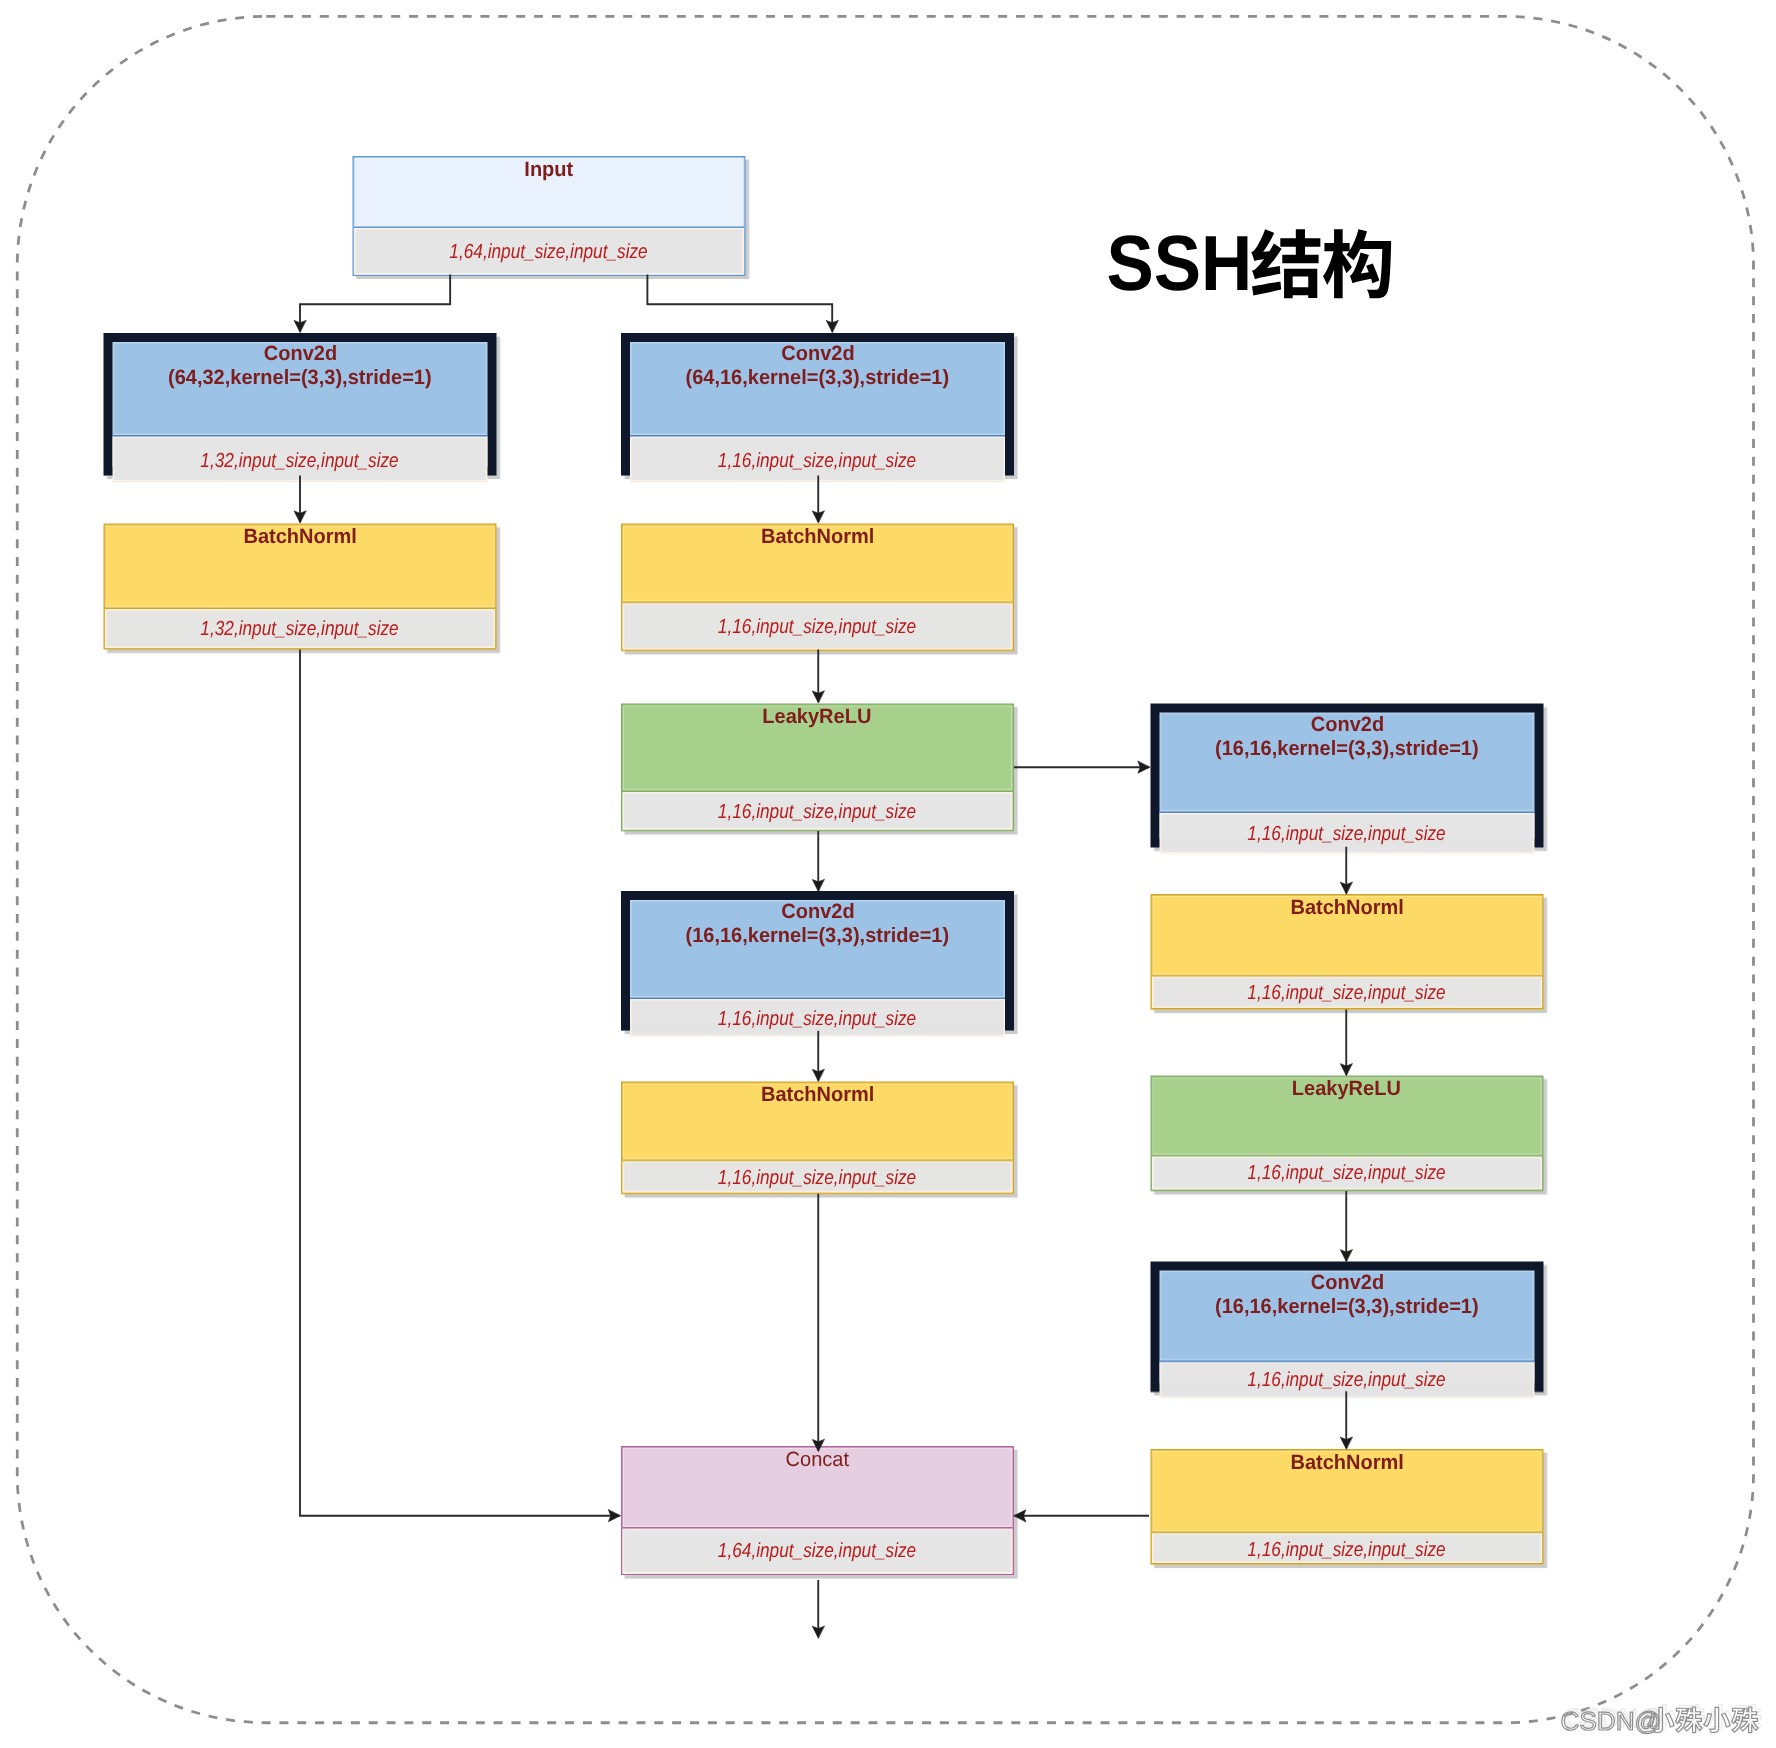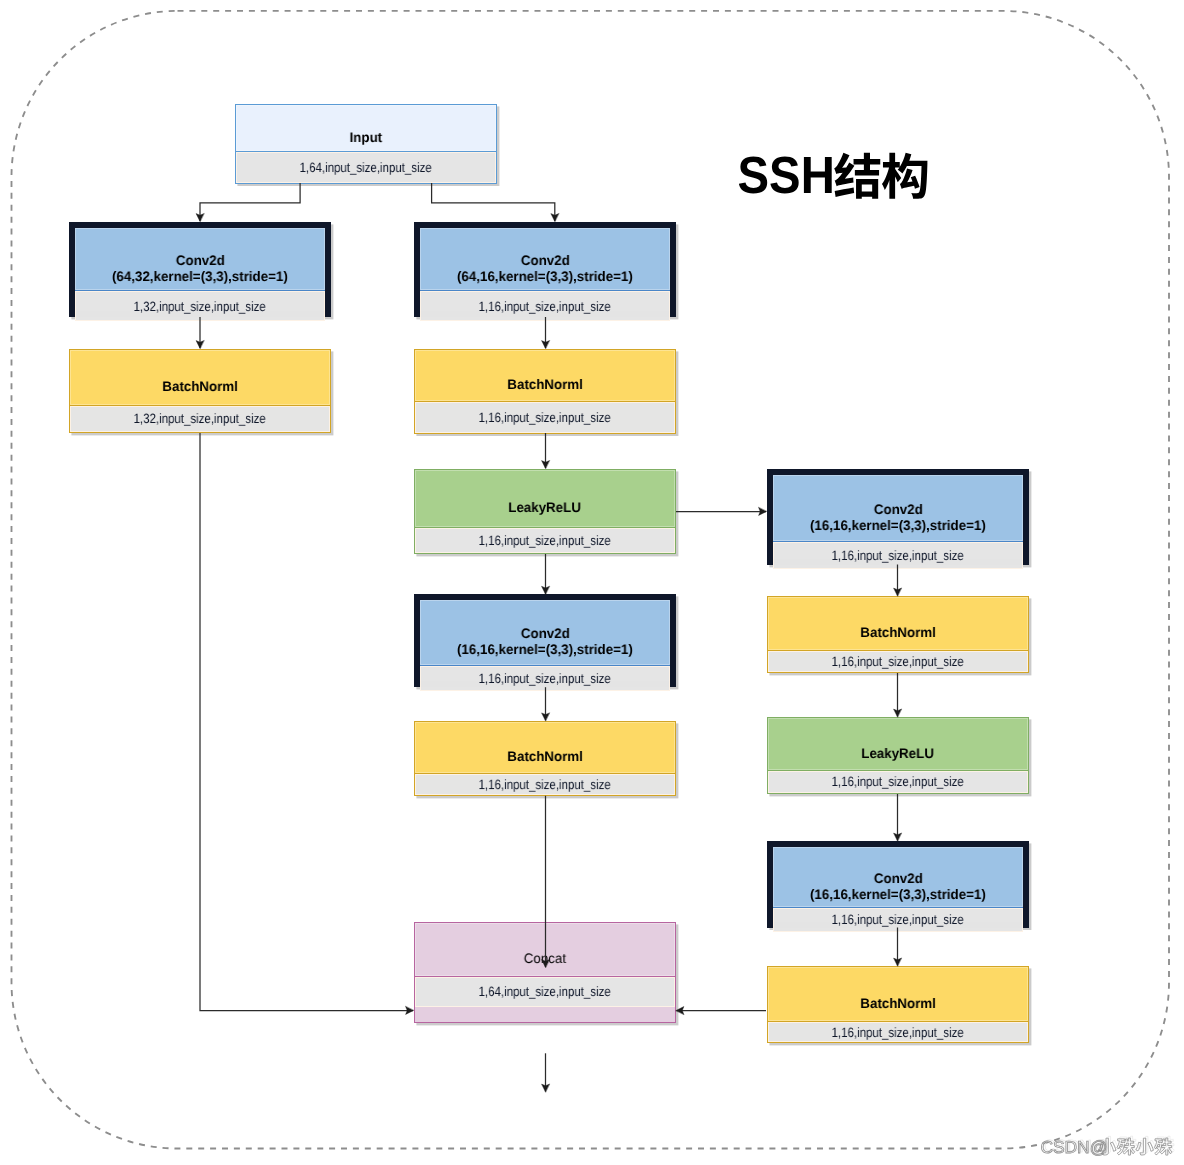--- a/index.html
+++ b/index.html
@@ -11,29 +11,29 @@
   svg text{-webkit-font-smoothing:antialiased;text-rendering:geometricPrecision;}
 
   #canvas{position:relative;width:1184px;height:1165px;background:#fff;
           transform:translateZ(0);}
 
   
   .node{position:absolute;box-sizing:border-box;z-index:2;
         box-shadow:2.4px 2.4px 0 0 rgba(140,140,140,0.45);
         will-change:transform;}
   .node .hd{box-sizing:border-box;width:100%;display:flex;flex-direction:column;
-            align-items:center;justify-content:center;text-align:center;
-            font-weight:bold;font-size:13.8px;color:#000000;line-height:16.2px;
-            padding-top:20px;
+            align-items:center;text-align:center;
+            font-weight:bold;font-size:13.8px;color:#7f1d1d;line-height:16.2px;
+            padding-top:0;
             box-shadow:inset 0 0 0 1px rgba(255,255,255,0.30);}
   .node .hd > div{transform:scaleX(0.967);will-change:transform;}
   .node .ft{box-sizing:border-box;width:100%;display:flex;align-items:center;
             justify-content:center;text-align:center;background:#e5e5e5;
-            font-weight:normal;font-size:13.5px;color:#0f172a;opacity:0.999;
-            box-shadow:inset 0 0 0 1px #fdf2e6;}
+            font-weight:normal;font-size:13.5px;color:#b91c1c;opacity:0.999;
+            box-shadow:inset 0 0 0 1px #fdf2e6;font-style:italic;}
   .node .ft > span{display:inline-block;transform:scaleX(0.851);
                    will-change:transform;white-space:nowrap;}
   .node.concat .hd > div{font-weight:normal;}
 
   
   .blue  {background:#9cc2e5;border:6px solid #0f172a;}
   .pale  {background:#e9f1fd;border:1px solid #5b9bd5;}
   .yellow{background:#fdd965;border:1px solid #d2a526;}
   .green {background:#a8d08d;border:1px solid #7fae63;}
   .pink  {background:#e4cee0;border:1px solid #b765a0;}
@@ -159,21 +159,21 @@
   </div>
   <div class="node yellow" id="n-bn_m2" style="left: 414px; top: 720.8px; width: 262px; height: 75px;">
     <div class="hd" style="height: 51px;">
       <div>BatchNorml</div>
 
     </div>
     <div class="ft" style="height: 22px;">
         <span>1,16,input_size,input_size</span>
       </div>
   </div>
-  <div class="node pink concat" id="n-concat" style="left: 414px; top: 922px; width: 262px; height: 101px;">
+  <div class="node pink concat" id="n-concat" style="left: 414px; top: 964px; width: 262px; height: 86px;">
     <div class="hd" style="height: 53px;">
       <div>Concat</div>
 
     </div>
     <div class="ft" style="height: 30.8px;">
         <span>1,64,input_size,input_size</span>
       </div>
   </div>
   <div class="node blue" id="n-conv_r1" style="left: 767px; top: 468.5px; width: 262px; height: 96px;">
     <div class="hd" style="height: 65.5px;">

